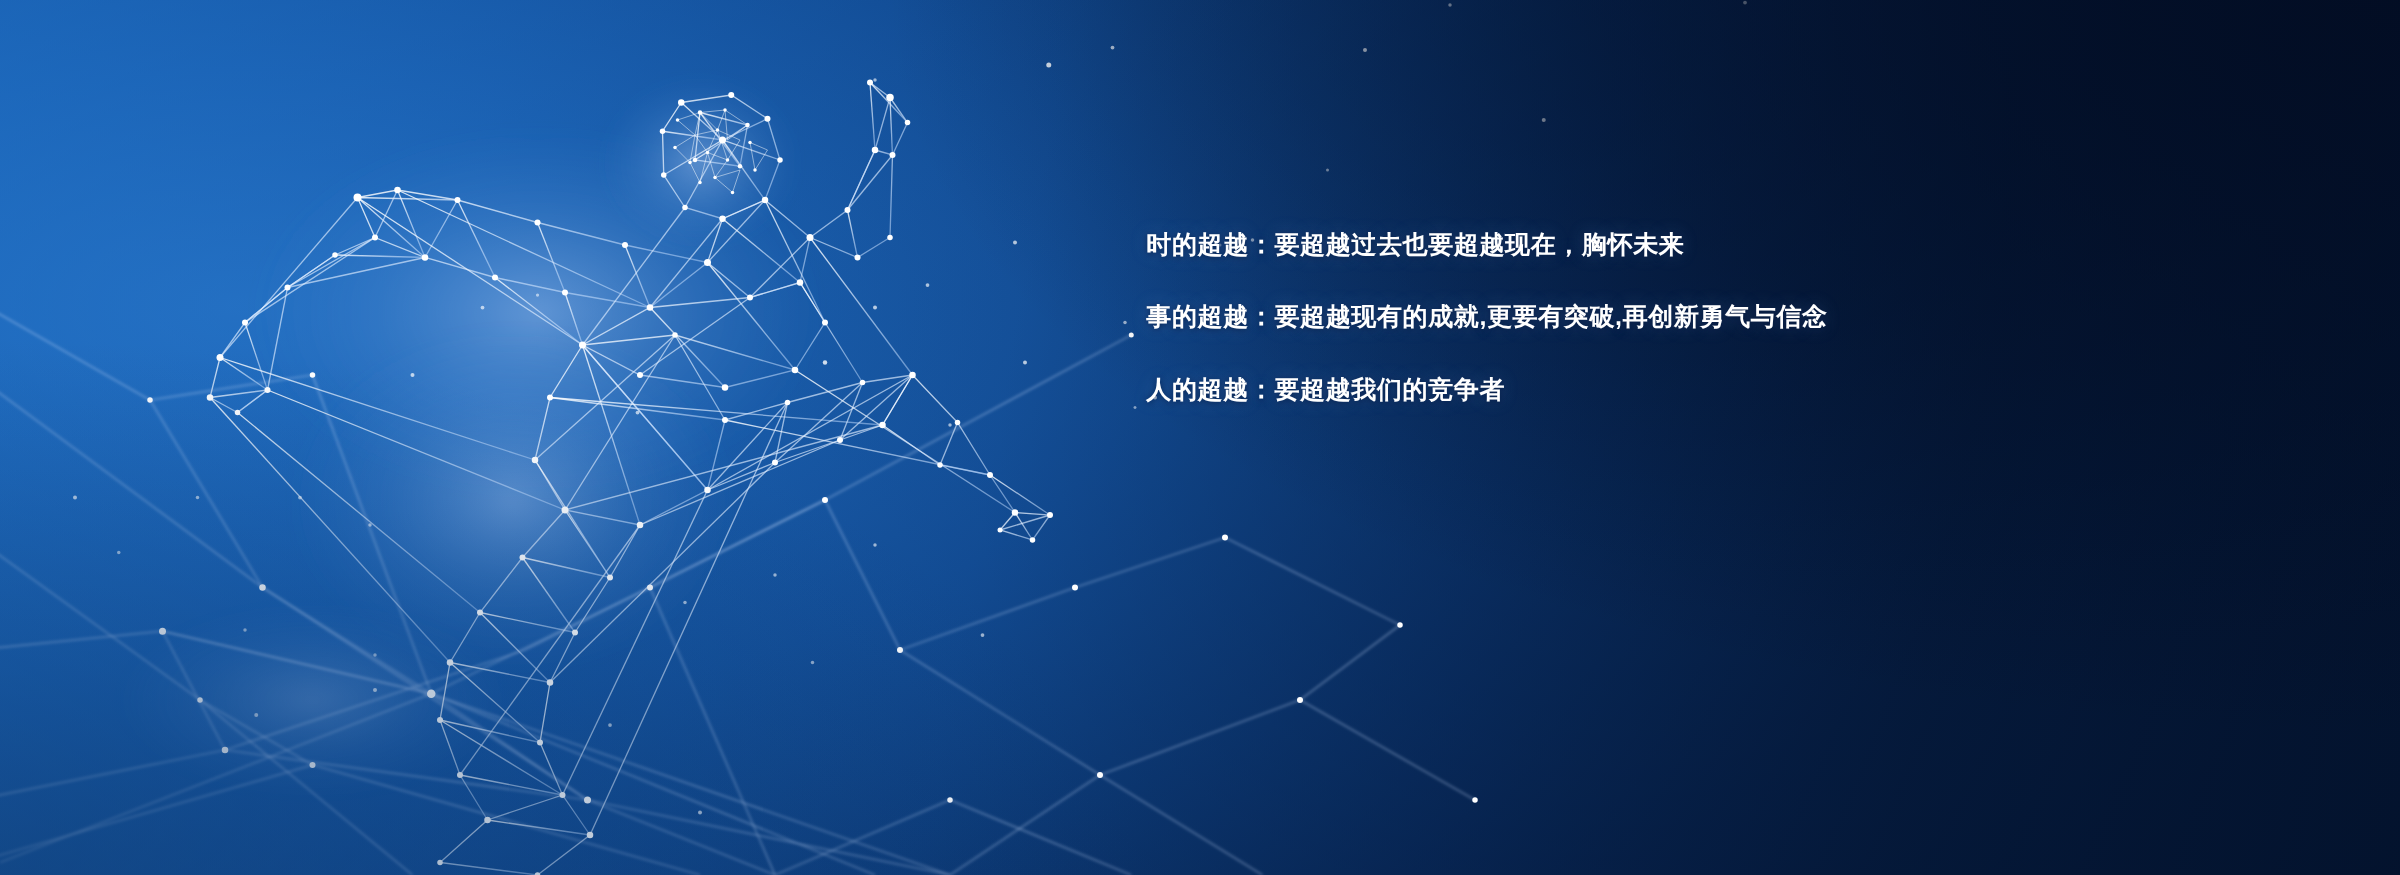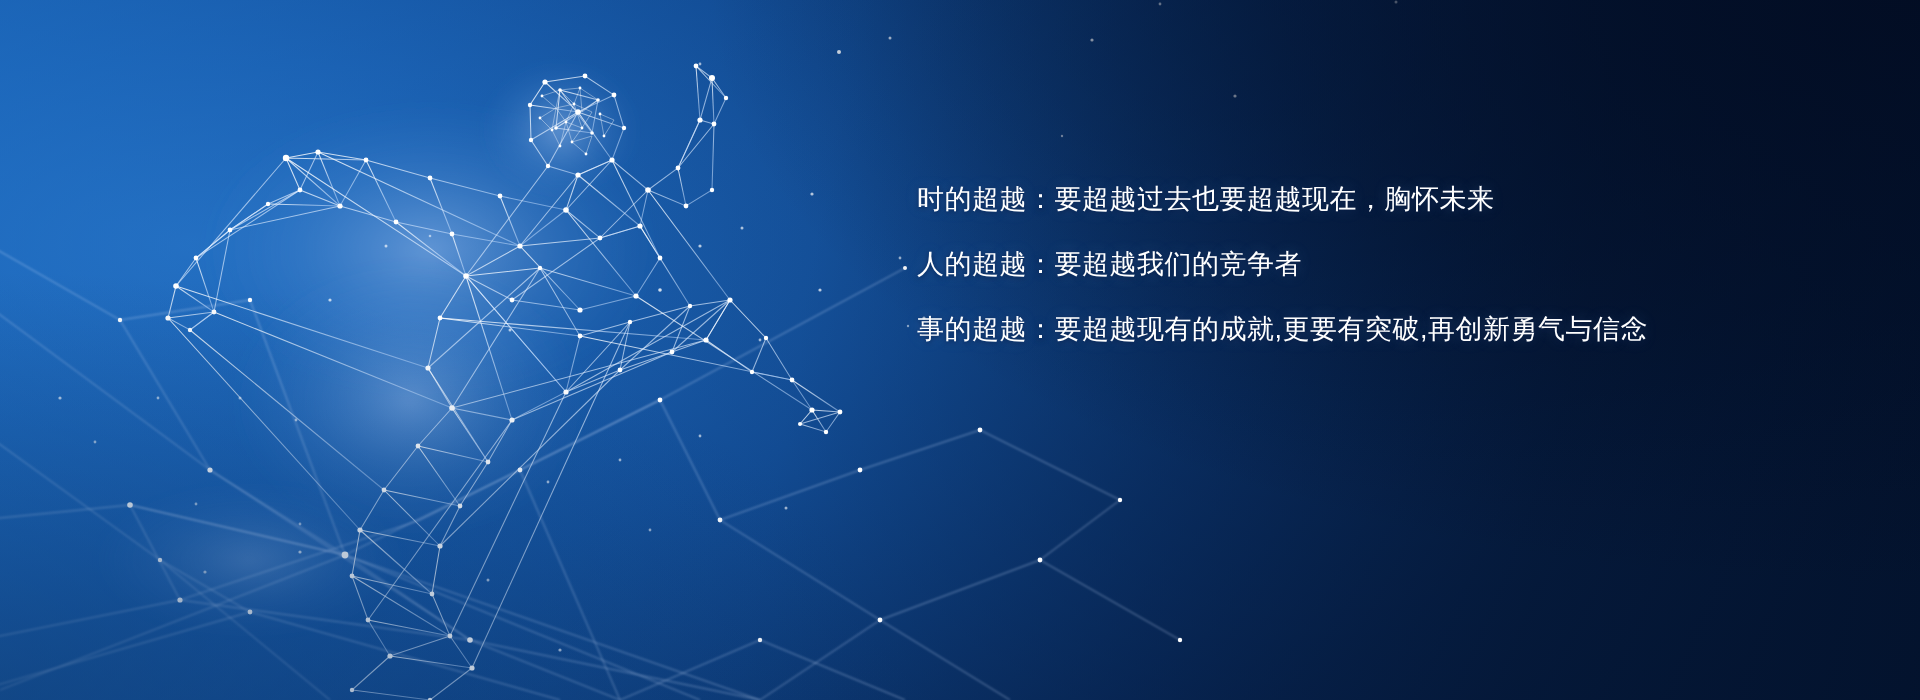--- a/index.html
+++ b/index.html
@@ -47,27 +47,27 @@
 
   
   .copy{
     position:absolute;
     left:917px;
     top:186px;
     width:640px;
   }
   .copy-line{
     color:#ffffff;
-    font-size:27px;
+    font-size:20px;
     line-height:1;
     letter-spacing:0.5px;
     white-space:nowrap;
     margin:0 0 38px 0;
     text-shadow:0 1px 5px rgba(0,20,60,0.75), 0 0 14px rgba(140,190,255,0.25);
-    font-weight:400;
+    font-weight:700;
   }
   .copy-line:last-child{margin-bottom:0;}
 </style>
 </head>
 <body>
 
 <div class="stage">
 
   <div class="bg-base"></div>
   <div class="bg-overlay"></div>
@@ -428,17 +428,17 @@
       <circle cx="510" cy="330" r="1.5" opacity="0.65"></circle>
       <circle cx="296" cy="420" r="1.4" opacity="0.6"></circle>
       <circle cx="1310" cy="190" r="1.2" opacity="0.45"></circle>
     </g>
   </svg>
 
   <div class="bg-vignette"></div>
 
   <div class="copy">
     <p class="copy-line">时的超越：要超越过去也要超越现在，胸怀未来</p>
+    <p class="copy-line">事的超越：要超越现有的成就,更要有突破,再创新勇气与信念</p>
     <p class="copy-line">人的超越：要超越我们的竞争者</p>
-    <p class="copy-line">事的超越：要超越现有的成就,更要有突破,再创新勇气与信念</p>
   </div>
 
 </div>
 
 </body></html>

